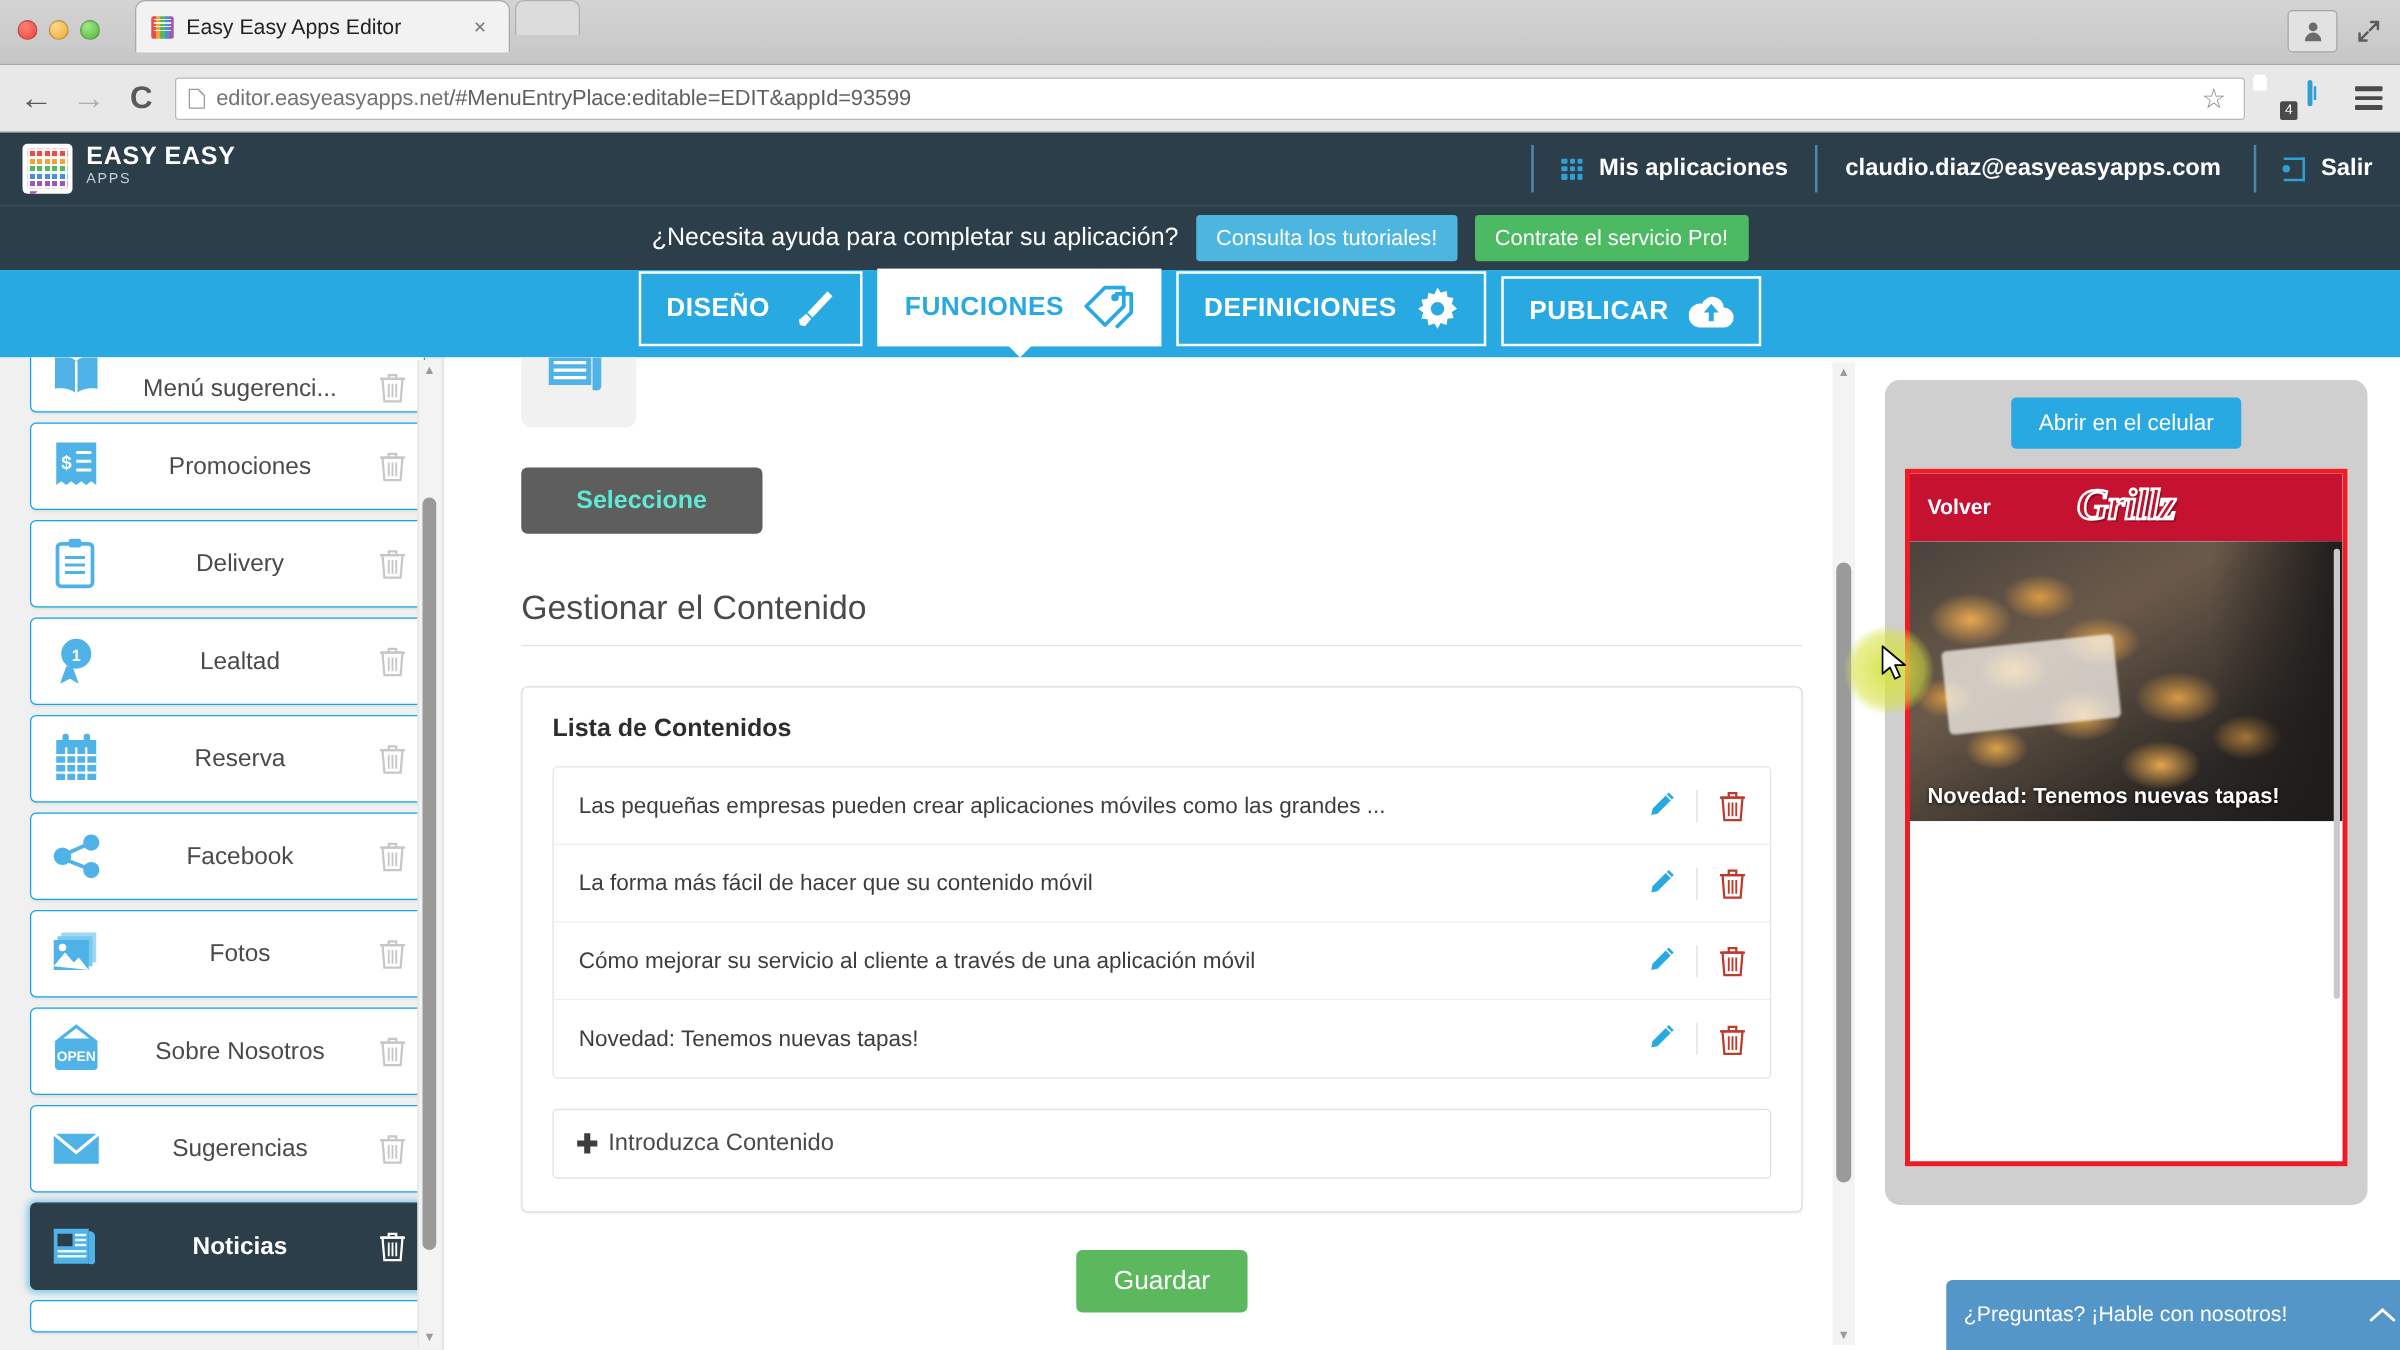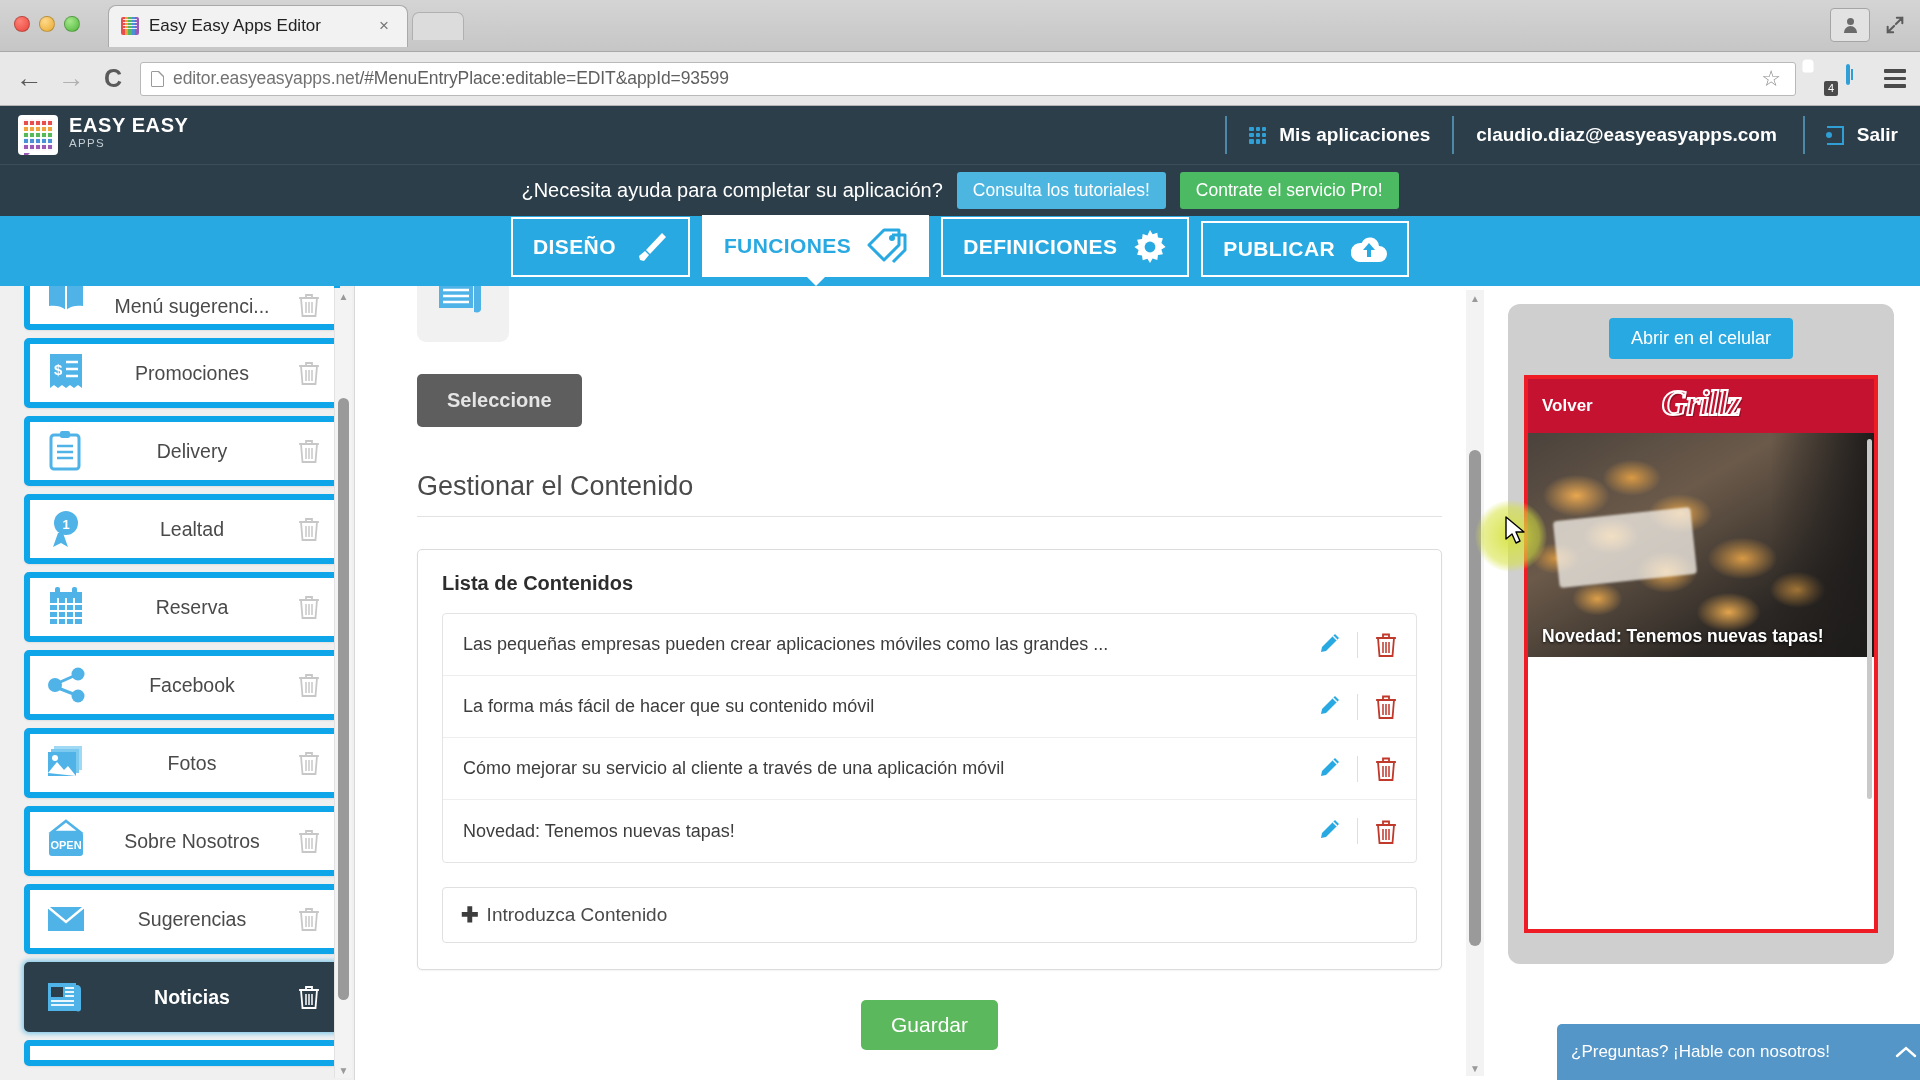--- a/index.html
+++ b/index.html
@@ -8,21 +8,21 @@
     overflow: hidden;
     font-family: "Liberation Sans", sans-serif;
     background: #fff;
   }
 
   
   .browser-chrome { width: 1920px; background: #d9d9d9; }
   .tabstrip {
     height: 52px;
     background: linear-gradient(to bottom, #d4d4d4, #c6c6c6);
-    display: flex; align-items: center;
+    display: flex; align-items: flex-start;
     position: relative;
     border-bottom: 1px solid #a8a8a8;
   }
   .traffic-lights {
     display: flex; gap: 9px;
     position: absolute; left: 14px; top: 16px;
   }
   .tl { width: 16px; height: 16px; border-radius: 50%; border: 1px solid rgba(0,0,0,.22); }
   .tl.red    { background: radial-gradient(circle at 35% 30%, #ff8176, #e8453c); }
   .tl.yellow { background: radial-gradient(circle at 35% 30%, #ffd98a, #e8a92e); }
@@ -248,21 +248,21 @@
     width: 355px; flex: none;
     background: #f0f0f0;
     position: relative;
     overflow: hidden;
     padding: 6px 0 0 24px;
     border-right: 1px solid #d8d8d8;
   }
   .side-item {
     width: 316px; height: 70px;
     background: #fff;
-    border: 6px solid #0ea5e9;
+    border: 1px solid #0ea5e9;
     border-radius: 5px;
     box-shadow: 0 1px 2px rgba(0,0,0,.07);
     margin-bottom: 8px;
     display: flex; align-items: center;
     padding: 0 14px 0 10px;
     position: relative;
   }
   .side-item.active {
     background: #2c3e4a;
     border-color: #2c3e4a;
@@ -303,24 +303,24 @@
   }
   .center-inner { padding: 10px 60px 0 62px; }
   .doc-tile {
     width: 92px; height: 92px;
     background: #f1f1f1; border-radius: 9px;
     display:flex; align-items:center; justify-content:center;
     margin-top: -46px;
   }
   .btn-seleccione {
     margin-top: 32px;
-    background: #5e5e5e; color:#e5e5e5;
+    background: #5e5e5e; color:#5eead4;
     border:none; border-radius: 5px;
     font-size: 20px; font-weight: 700;
-    padding: 15px 30px;
+    padding: 15px 44px;
     font-family: inherit;
   }
   .sec-title {
     font-size: 27px; color: #4a4a4a; font-weight: 400;
     margin-top: 44px; padding-bottom: 14px;
     border-bottom: 1px solid #e2e2e2;
     width: 1025px;
   }
   .panel {
     margin-top: 32px;

